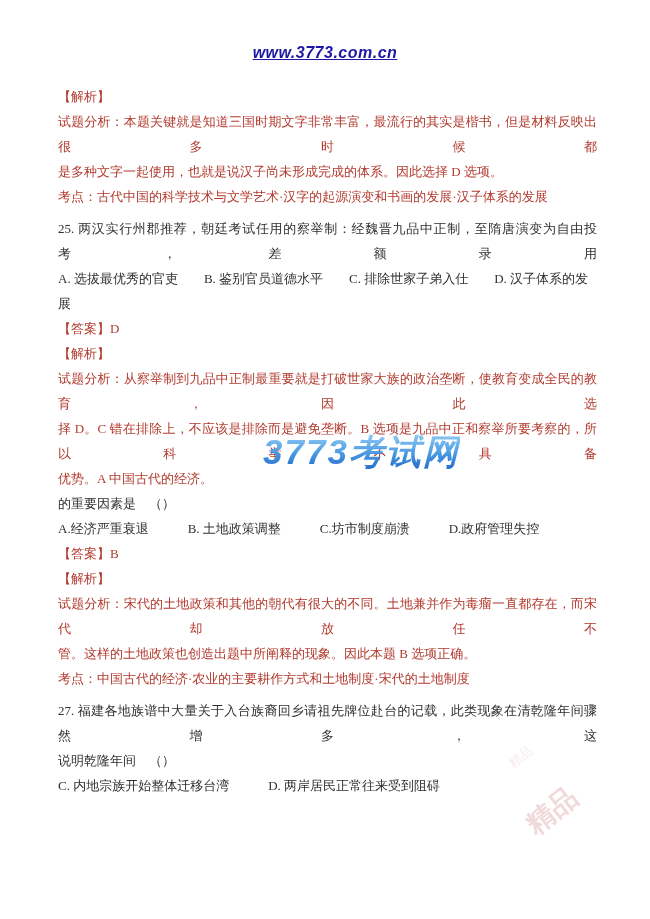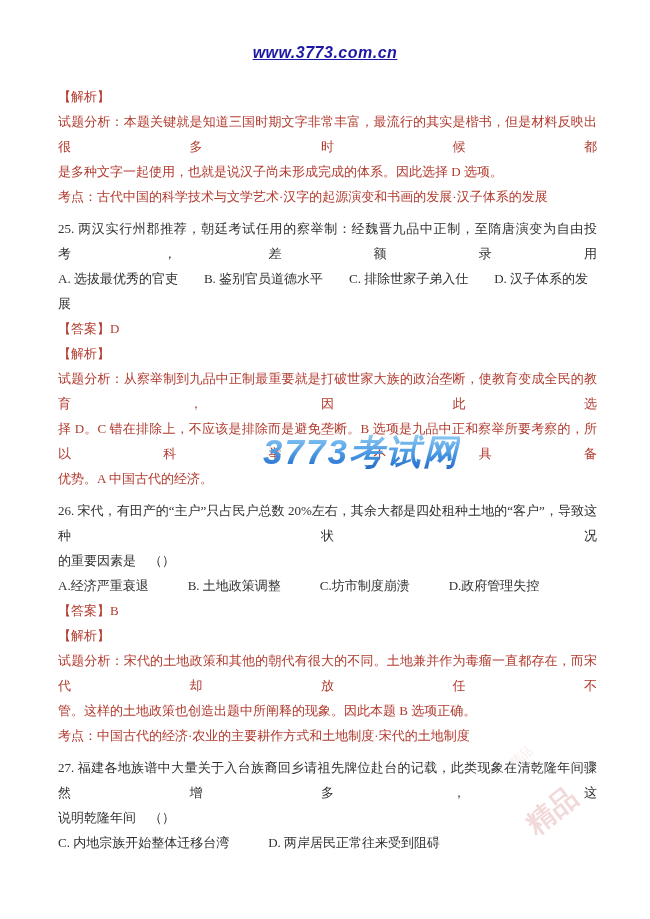--- a/index.html
+++ b/index.html
@@ -105,21 +105,20 @@
     <div class="line red full">试题分析：本题关键就是知道三国时期文字非常丰富，最流行的其实是楷书，但是材料反映出很多时候都</div>
     <div class="line red">是多种文字一起使用，也就是说汉子尚未形成完成的体系。因此选择 D 选项。</div>
     <div class="line red">考点：古代中国的科学技术与文学艺术·汉字的起源演变和书画的发展·汉子体系的发展</div>
     <div class="line black full gap">25. 两汉实行州郡推荐，朝廷考试任用的察举制：经魏晋九品中正制，至隋唐演变为自由投考，差额录用</div>
     <div class="line black">A. 选拔最优秀的官吏　　B. 鉴别官员道德水平　　C. 排除世家子弟入仕　　D. 汉子体系的发展</div>
     <div class="line red">【答案】D</div>
     <div class="line red">【解析】</div>
     <div class="line red full">试题分析：从察举制到九品中正制最重要就是打破世家大族的政治垄断，使教育变成全民的教育，因此选</div>
     <div class="line red full">择 D。C 错在排除上，不应该是排除而是避免垄断。B 选项是九品中正和察举所要考察的，所以科举不具备</div>
     <div class="line red">优势。A 中国古代的经济。</div>
-    <div class="line black full gap">26. 宋代，有田产的“主户”只占民户总数 20%左右，其余大都是四处租种土地的“客户”，导致这种状况</div>
     <div class="line black">的重要因素是　（）</div>
     <div class="line black">A.经济严重衰退　　　B. 土地政策调整　　　C.坊市制度崩溃　　　D.政府管理失控</div>
     <div class="line red">【答案】B</div>
     <div class="line red">【解析】</div>
     <div class="line red full">试题分析：宋代的土地政策和其他的朝代有很大的不同。土地兼并作为毒瘤一直都存在，而宋代却放任不</div>
     <div class="line red">管。这样的土地政策也创造出题中所阐释的现象。因此本题 B 选项正确。</div>
     <div class="line red">考点：中国古代的经济·农业的主要耕作方式和土地制度·宋代的土地制度</div>
     <div class="line black full gap">27. 福建各地族谱中大量关于入台族裔回乡请祖先牌位赴台的记载，此类现象在清乾隆年间骤然增多，这</div>
     <div class="line black">说明乾隆年间　（）</div>
     <div class="line black">C. 内地宗族开始整体迁移台湾　　　D. 两岸居民正常往来受到阻碍</div>

